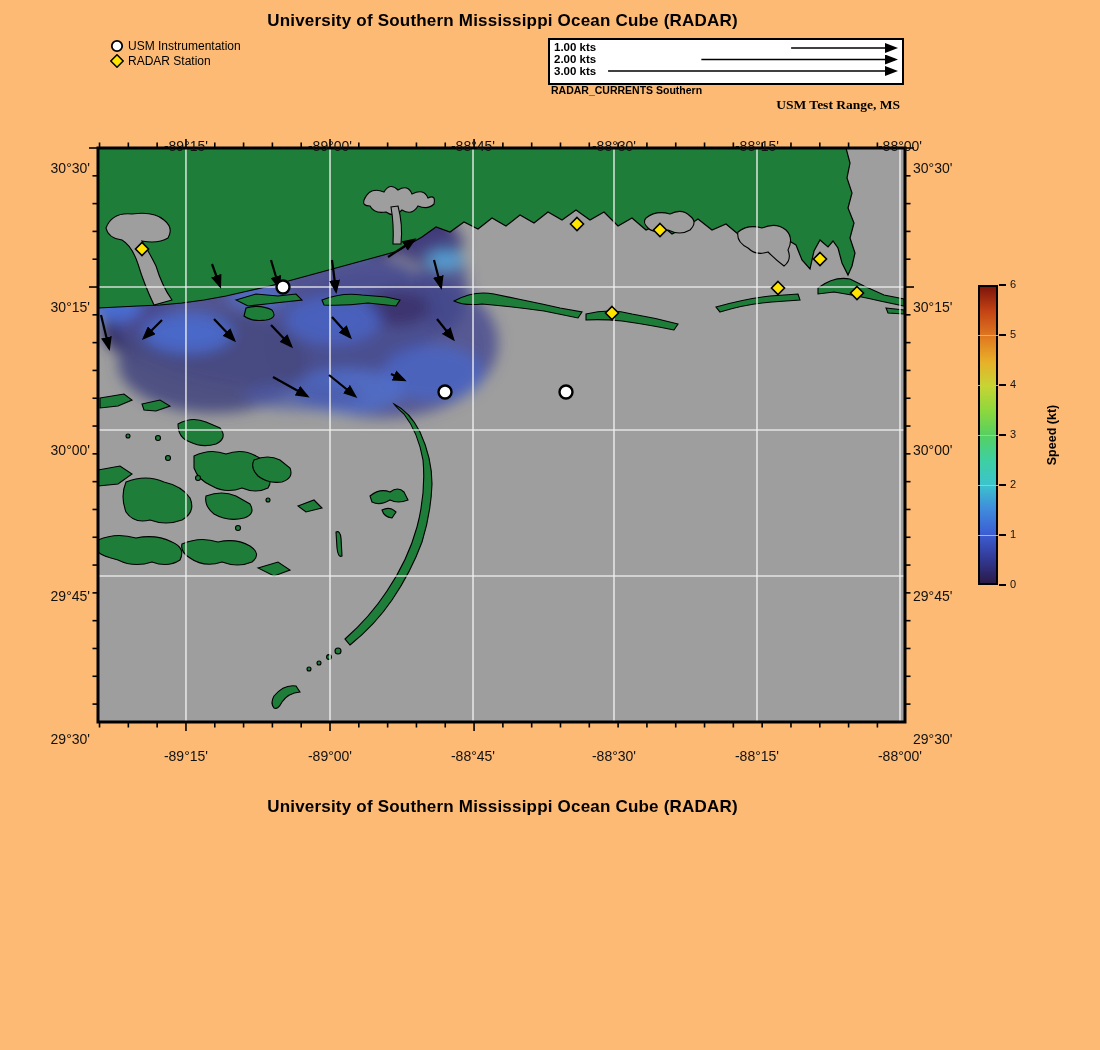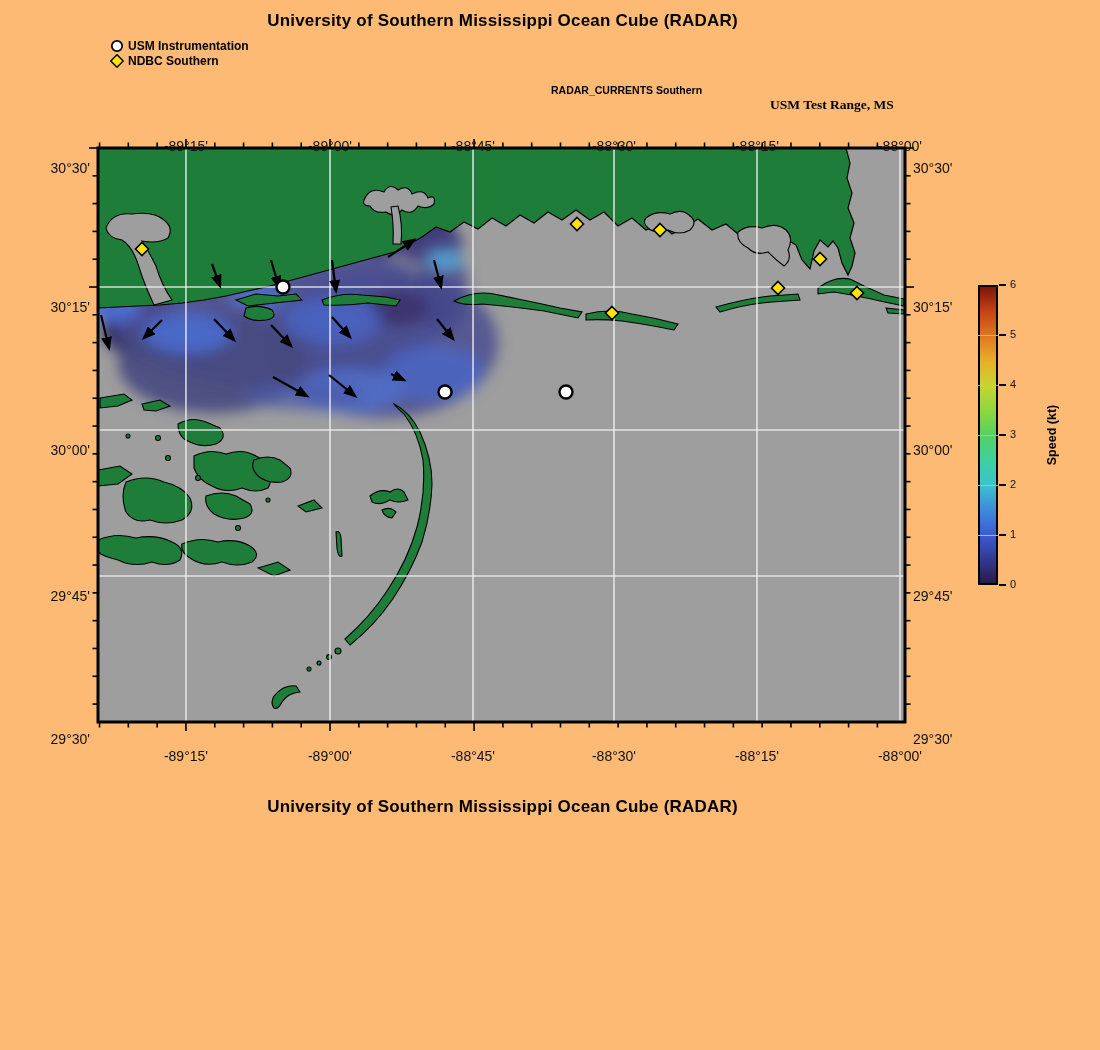--- a/index.html
+++ b/index.html
@@ -4,54 +4,69 @@
 <style>
   html,body{margin:0;padding:0;background:#fff;}
   #page{position:relative;width:1100px;height:1050px;background:#fdba74;overflow:hidden;
         font-family:"Liberation Sans",sans-serif;color:#000;}
   .abs{position:absolute;}
   .title{width:1005px;text-align:center;font-size:17px;font-weight:bold;letter-spacing:0.2px;}
   #subtitle{width:1000px;text-align:center;font-family:"Liberation Serif",serif;
             font-size:17px;font-weight:bold;}
   #range-label{font-family:"Liberation Serif",serif;font-size:13.5px;font-weight:bold;}
   .legend-row{position:absolute;left:110px;height:14px;display:flex;align-items:center;gap:4px;}
-  .legend-label{font-size:12px;font-weight:bold;}
+  .legend-label{font-size:12px;font-weight:normal;}
   #vector-box{left:548px;top:38px;width:352px;height:43px;border:2.2px solid #000;background:#fff;}
   .vb-label{position:absolute;left:4px;font-size:11.5px;font-weight:bold;line-height:11px;}
   #vb-caption{left:551px;top:84px;font-size:10.5px;font-weight:bold;}
   #map-wrap{left:98px;top:148px;width:807px;height:574px;}
   #map-svg{overflow:visible;display:block;}
   .tick-label{position:absolute;font-size:14px;color:#111;white-space:nowrap;margin-top:18px;}
   .cb-num{position:absolute;font-size:11px;color:#111;}
   #cb-label{font-size:12.5px;font-weight:bold;transform:translate(-50%,-50%) rotate(-90deg);white-space:nowrap;}
   #colorbar{left:978px;top:285px;width:20px;height:300px;border:2px solid #000;box-sizing:border-box;}
   .cb-grid{position:absolute;left:978px;width:20px;height:1px;background:rgba(190,190,190,0.9);}
   .cb-tick{position:absolute;left:999px;width:7px;height:1.6px;background:#000;}
 </style>
 </head>
 <body>
 <div id="page">
 
 <div class="abs title" style="left:0;top:11px;">University of Southern Mississippi Ocean Cube (RADAR)</div>
-<div class="abs" id="range-label" style="left:770px;top:97px;width:130px;text-align:left;">USM Test Range, MS</div>
+<div class="abs" id="range-label" style="left:770px;top:97px;width:130px;text-align:right;">USM Test Range, MS</div>
 <div class="abs title" style="left:0;top:797px;">University of Southern Mississippi Ocean Cube (RADAR)</div>
 
 <div class="legend-row" style="top:39px;">
   <svg width="14" height="14">
         <circle cx="7" cy="7" r="5.2" fill="#fff" stroke="#000" stroke-width="1.8"></circle>
       </svg>
   <span class="legend-label">USM Instrumentation</span>
 </div>
 <div class="legend-row" style="top:54px;">
   <svg width="14" height="14">
         <path d="M7,0.8 L13.2,7 L7,13.2 L0.8,7 Z" fill="#ffe400" stroke="#000" stroke-width="1.5"></path>
       </svg>
-  <span class="legend-label">NDBC Southern</span>
-</div>
-
+  <span class="legend-label">RADAR Station</span>
+</div>
+
+<div class="abs" id="vector-box">
+  <span class="vb-label" style="top:2px;">1.00 kts</span>
+  <span class="vb-label" style="top:14px;">2.00 kts</span>
+  <span class="vb-label" style="top:26px;">3.00 kts</span>
+  <svg id="vb-svg" width="352" height="43" style="position:absolute;left:0;top:0;">
+        <defs>
+          <marker id="ah2" markerUnits="userSpaceOnUse" markerWidth="13" markerHeight="10" refX="10" refY="5" orient="auto">
+            <path d="M0,0 L13,5 L0,10 Z" fill="#000"></path>
+          </marker>
+        </defs>
+        <line x1="241.12" y1="8" x2="345" y2="8" stroke="#000" stroke-width="1.6" marker-end="url(#ah2)"></line>
+        <line x1="151.35999999999999" y1="19.5" x2="345" y2="19.5" stroke="#000" stroke-width="1.6" marker-end="url(#ah2)"></line>
+        <line x1="58.080000000000005" y1="31" x2="345" y2="31" stroke="#000" stroke-width="1.6" marker-end="url(#ah2)"></line>
+      </svg>
+</div>
 <div class="abs" id="vb-caption">RADAR_CURRENTS Southern</div>
 
 <div class="abs" id="map-wrap">
 <svg id="map-svg" width="807" height="574" viewBox="0 0 807 574">
   <defs>
     <clipPath id="mapclip">
             <rect x="0" y="0" width="807" height="574"></rect>
           </clipPath>
     <filter id="soft" x="-30%" y="-30%" width="160%" height="160%">
             <feGaussianBlur stdDeviation="7"></feGaussianBlur>

